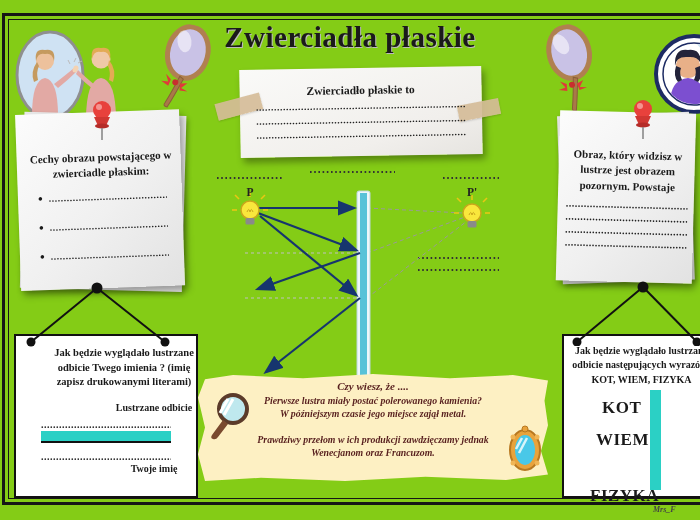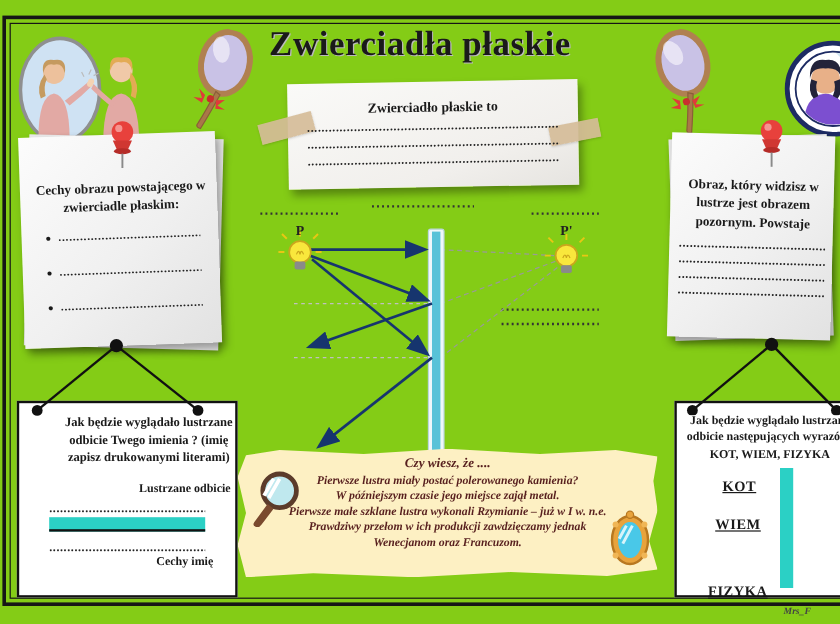--- a/index.html
+++ b/index.html
@@ -20,21 +20,21 @@
   .note-head{position:absolute;width:100%;text-align:center;font-weight:bold;font-size:11px;line-height:1.4;}
   .dots{font-weight:bold;font-size:10px;letter-spacing:.5px;line-height:9px;height:10px;
         overflow:hidden;white-space:nowrap;color:#222;}
   .bullet-row{position:absolute;display:flex;align-items:center;gap:6px;}
   .bullet{font-size:13px;font-weight:bold;line-height:10px;}
   
   .hangbox{position:absolute;background:#fff;border:2.5px solid #111;z-index:4;}
   .hangbox .q{position:absolute;left:0;width:100%;text-align:center;font-weight:bold;font-size:10.5px;line-height:1.4;}
   .teal-bar-h{position:absolute;background:#2bd0c5;border-bottom:2.5px solid #111;height:10px;}
   .teal-bar-v{position:absolute;background:#2bd0c5;width:11px;}
-  .word{position:absolute;font-weight:bold;font-size:12px;letter-spacing:.5px;text-decoration:underline;}
+  .word{position:absolute;font-weight:bold;font-size:17px;letter-spacing:.5px;}
   .small-label{position:absolute;width:100%;text-align:center;font-weight:bold;font-size:10px;padding-left:48px;}
   
   .factbox{position:absolute;left:198px;top:374px;width:350px;height:107px;background:#fdf0c3;z-index:3;
      clip-path:polygon(2% 5%,10% 1%,30% 4%,50% 0%,72% 4%,90% 1%,100% 6%,99% 25%,100% 48%,98% 72%,100% 94%,88% 99%,65% 96%,42% 100%,18% 97%,2% 100%,0% 75%,2% 50%,0% 22%);font-style:italic;}
   .fact-head{position:absolute;top:6px;width:100%;text-align:center;font-weight:bold;font-size:11px;color:#571f1e;}
   .fact-line{position:absolute;width:100%;text-align:center;font-weight:bold;font-size:9.8px;color:#571f1e;}
   .caption{position:absolute;left:205px;top:379px;width:300px;text-align:center;font-weight:bold;font-size:11.5px;}
   .tape{position:absolute;background:rgba(213,188,152,.92);box-shadow:0 1px 2px rgba(0,0,0,.15);}
   .signature{position:absolute;left:653px;top:505px;font-size:8px;font-weight:bold;font-style:italic;color:#444;}
   svg text{font-family:"Liberation Serif","DejaVu Serif",serif;}
@@ -233,21 +233,21 @@
     <circle cx="11" cy="61" r="4.5" fill="#111"></circle>
     <circle cx="145" cy="61" r="4.5" fill="#111"></circle>
   </svg>
 
   <div class="hangbox" style="left:14px;top:334px;width:180px;height:160px;">
     <div class="q" style="top:10px;padding:0 28px;width:calc(100% - 20px);">Jak będzie wyglądało lustrzane odbicie Twego imienia ? (imię zapisz drukowanymi literami)</div>
     <div class="small-label" style="top:66px;">Lustrzane odbicie</div>
     <div class="dots" style="position:absolute;left:25px;top:84px;width:130px;">................................................................................................</div>
     <div class="teal-bar-h" style="left:25px;top:95px;width:130px;"></div>
     <div class="dots" style="position:absolute;left:25px;top:116px;width:130px;">................................................................................................</div>
-    <div class="small-label" style="top:127px;">Cechy imię</div>
+    <div class="small-label" style="top:127px;">Twoje imię</div>
   </div>
 
   <svg class="abs" style="left:565px;top:280px;z-index:5;" width="150" height="66" viewBox="0 0 150 66">
     <line x1="78" y1="7" x2="12" y2="62" stroke="#111" stroke-width="2"></line>
     <line x1="78" y1="7" x2="132" y2="62" stroke="#111" stroke-width="2"></line>
     <circle cx="78" cy="7" r="5.5" fill="#111"></circle>
     <circle cx="12" cy="62" r="4.5" fill="#111"></circle>
     <circle cx="132" cy="62" r="4.5" fill="#111"></circle>
   </svg>
 
@@ -257,21 +257,20 @@
     <div class="word" style="left:38px;top:62px;">KOT</div>
     <div class="word" style="left:32px;top:94px;">WIEM</div>
     <div class="word" style="left:26px;top:118px;margin-top:32px;">FIZYKA</div>
     <div class="teal-bar-v" style="left:86px;top:54px;height:100px;"></div>
   </div>
 
   <div class="factbox">
     <div class="fact-head">Czy wiesz, że ....</div>
     <div class="fact-line" style="top:21px;">Pierwsze lustra miały postać polerowanego kamienia?</div>
     <div class="fact-line" style="top:34px;">W późniejszym czasie jego miejsce zajął metal.</div>
-    <div class="fact-line" style="top:47px;">Pierwsze małe szklane lustra wykonali Rzymianie – już w I w. n.e.</div>
     <div class="fact-line" style="top:60px;">Prawdziwy przełom w ich produkcji zawdzięczamy jednak</div>
     <div class="fact-line" style="top:73px;">Wenecjanom oraz Francuzom.</div>
 
     <svg style="position:absolute;left:8px;top:17px;" width="46" height="50" viewBox="0 0 46 50">
       <circle cx="27" cy="18" r="14" fill="#bfe8ee" stroke="#5b3b2a" stroke-width="4"></circle>
       <path d="M22 8 L14 22 M27 8 L18 24" stroke="#ffffff" stroke-width="3"></path>
       <path d="M17 29 L6 44 Q4 47 7 48 Q10 49 12 46 L22 33 Z" fill="#7a4a2e"></path>
     </svg>
 
     <svg style="position:absolute;right:6px;bottom:8px;" width="34" height="48" viewBox="0 0 34 48">

